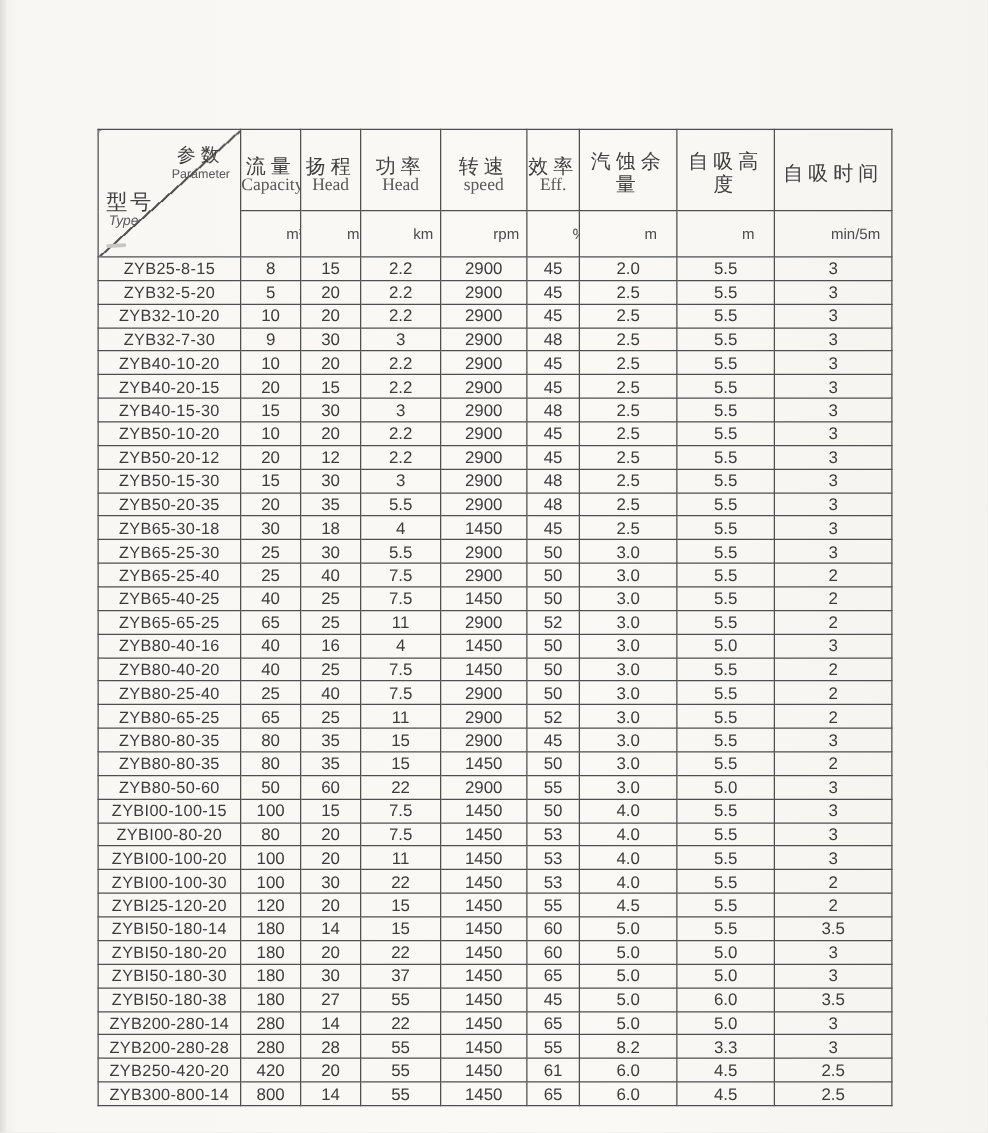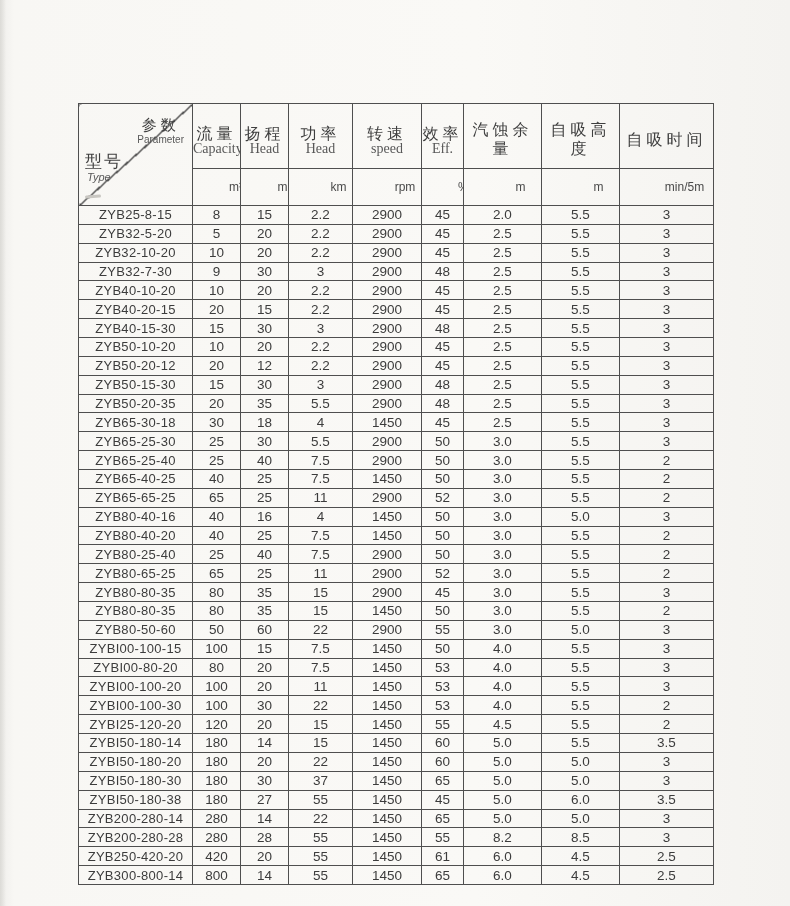--- a/index.html
+++ b/index.html
@@ -566,21 +566,21 @@
           <td>3</td>
         </tr>
         <tr>
           <td class="model">ZYB200-280-28</td>
           <td>280</td>
           <td>28</td>
           <td>55</td>
           <td>1450</td>
           <td>55</td>
           <td>8.2</td>
-          <td>8.5</td>
+          <td>3.3</td>
           <td>3</td>
         </tr>
         <tr>
           <td class="model">ZYB250-420-20</td>
           <td>420</td>
           <td>20</td>
           <td>55</td>
           <td>1450</td>
           <td>61</td>
           <td>6.0</td>

